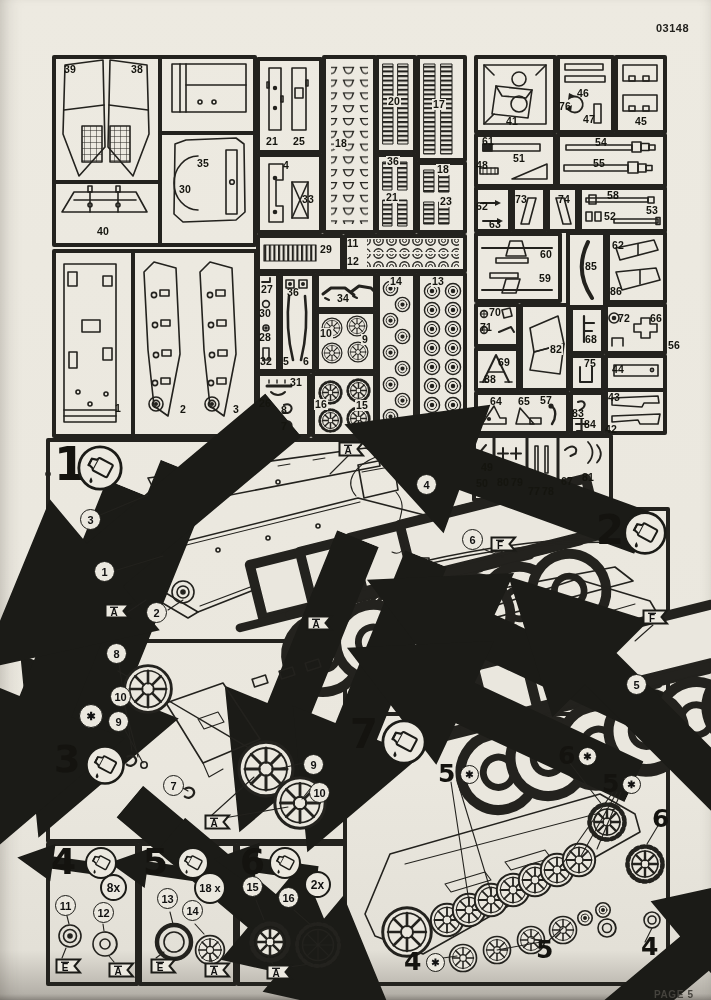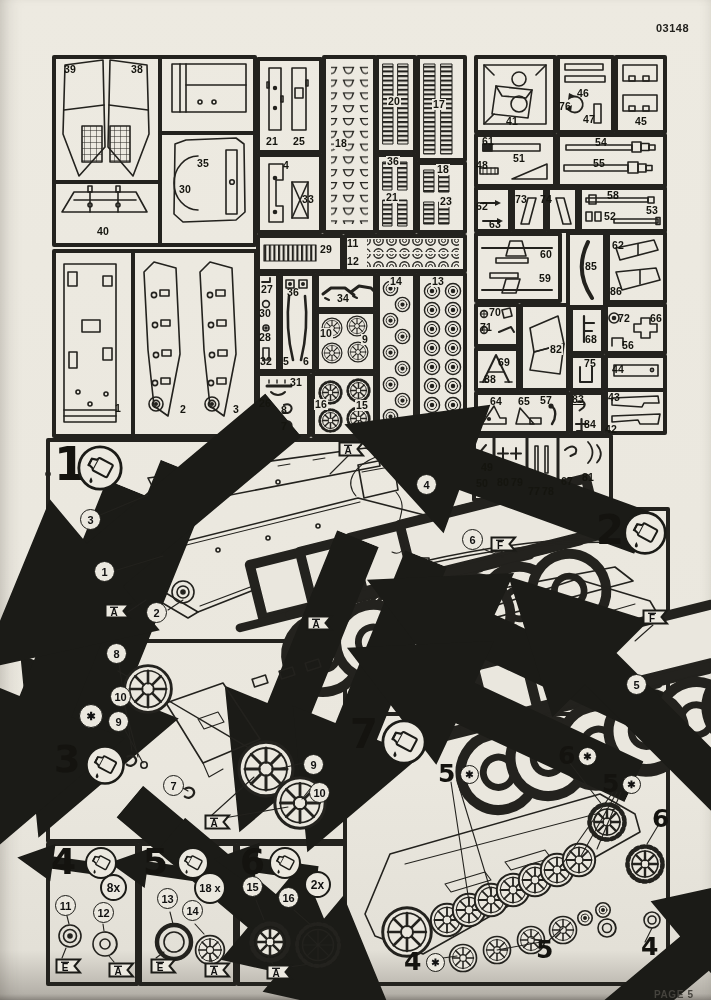--- a/index.html
+++ b/index.html
@@ -713,44 +713,44 @@
   <span class="pn" style="left:583px;top:114px;text-align:right;">47</span>
   <span class="pn" style="left:635px;top:116px;">45</span>
   <span class="pn" style="left:482px;top:136px;">61</span>
   <span class="pn" style="left:476px;top:160px;">48</span>
   <span class="pn" style="left:513px;top:153px;">51</span>
   <span class="pn" style="left:595px;top:137px;">54</span>
   <span class="pn" style="left:593px;top:158px;">55</span>
   <span class="pn" style="left:476px;top:201px;">62</span>
   <span class="pn" style="left:489px;top:219px;">63</span>
   <span class="pn" style="left:515px;top:194px;">73</span>
-  <span class="pn" style="left:540px;top:194px;">74</span>
+  <span class="pn" style="left:558px;top:194px;">74</span>
   <span class="pn" style="left:607px;top:190px;">58</span>
   <span class="pn" style="left:604px;top:211px;">52</span>
   <span class="pn" style="left:646px;top:205px;">53</span>
   <span class="pn" style="left:540px;top:249px;">60</span>
   <span class="pn" style="left:539px;top:273px;">59</span>
   <span class="pn" style="left:585px;top:261px;">85</span>
   <span class="pn" style="left:612px;top:240px;">62</span>
   <span class="pn" style="left:610px;top:286px;">86</span>
   <span class="pn" style="left:489px;top:307px;">70</span>
   <span class="pn" style="left:480px;top:322px;">71</span>
   <span class="pn" style="left:498px;top:329px;margin-top:28px;">69</span>
   <span class="pn bg" style="left:549px;top:344px;">82</span>
   <span class="pn" style="left:585px;top:334px;">68</span>
   <span class="pn" style="left:584px;top:358px;">75</span>
   <span class="pn" style="left:618px;top:313px;">72</span>
   <span class="pn" style="left:650px;top:313px;">66</span>
-  <span class="pn" style="left:587px;top:340px;padding-left:35px;">56</span>
+  <span class="pn" style="left:633px;top:340px;padding-left:35px;">56</span>
   <span class="pn" style="left:612px;top:364px;">44</span>
   <span class="pn" style="left:484px;top:374px;">88</span>
   <span class="pn" style="left:490px;top:396px;">64</span>
   <span class="pn" style="left:518px;top:396px;">65</span>
   <span class="pn" style="left:540px;top:395px;">57</span>
-  <span class="pn" style="left:572px;top:394px;text-decoration:underline;">83</span>
+  <span class="pn" style="left:572px;top:408px;text-decoration:underline;">83</span>
   <span class="pn" style="left:584px;top:419px;">84</span>
   <span class="pn" style="left:608px;top:392px;">43</span>
   <span class="pn" style="left:605px;top:424px;">42</span>
   <span class="pn" style="left:481px;top:462px;">49</span>
   <span class="pn" style="left:476px;top:478px;">50</span>
   <span class="pn" style="left:497px;top:477px;">80</span>
   <span class="pn" style="left:511px;top:477px;">79</span>
   <span class="pn" style="left:528px;top:486px;">77</span>
   <span class="pn" style="left:542px;top:486px;">78</span>
   <span class="pn" style="left:561px;top:476px;">67</span>

